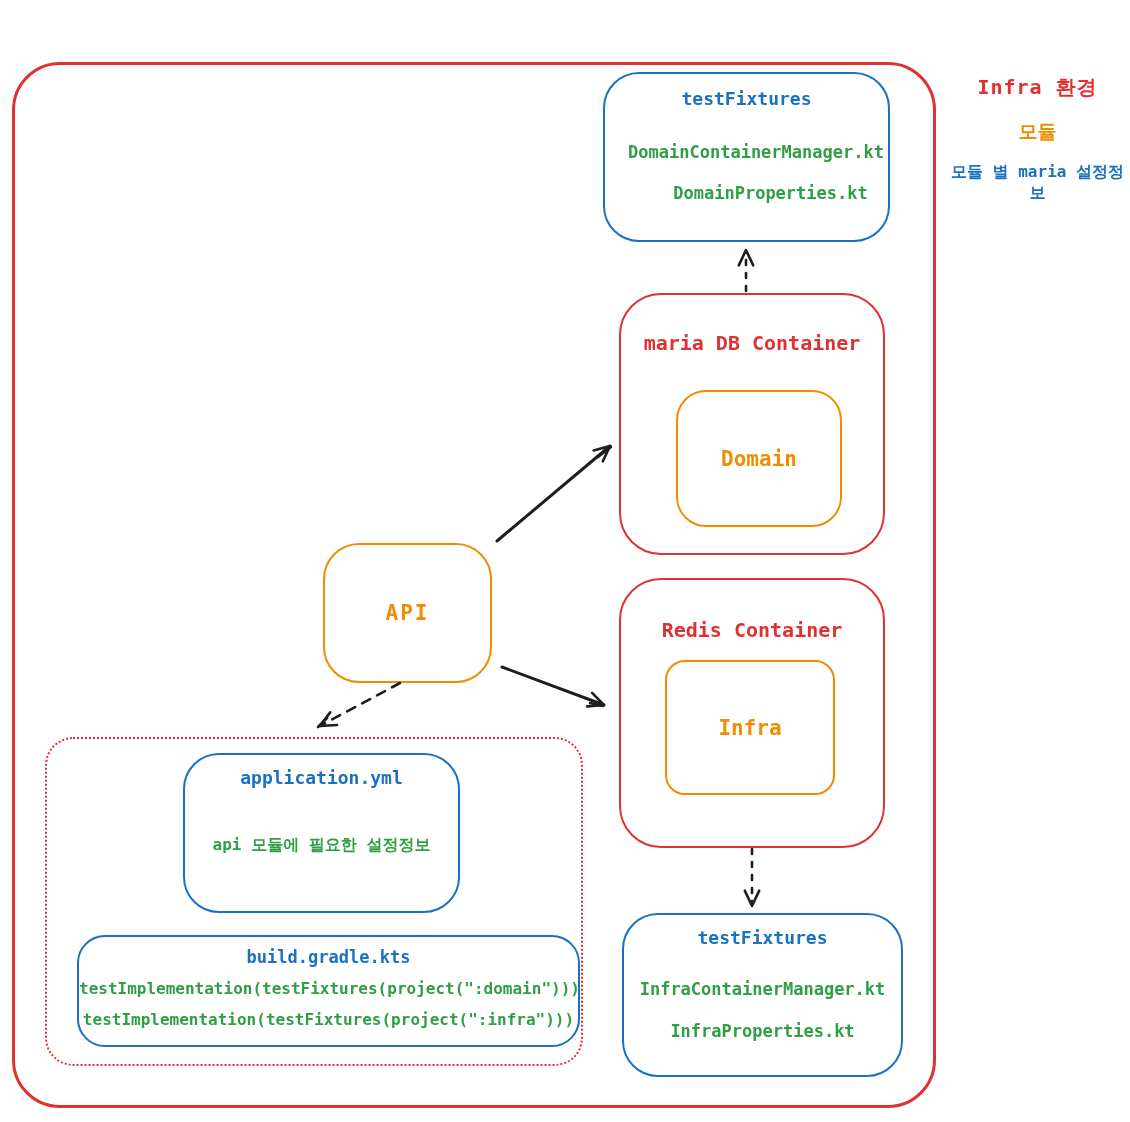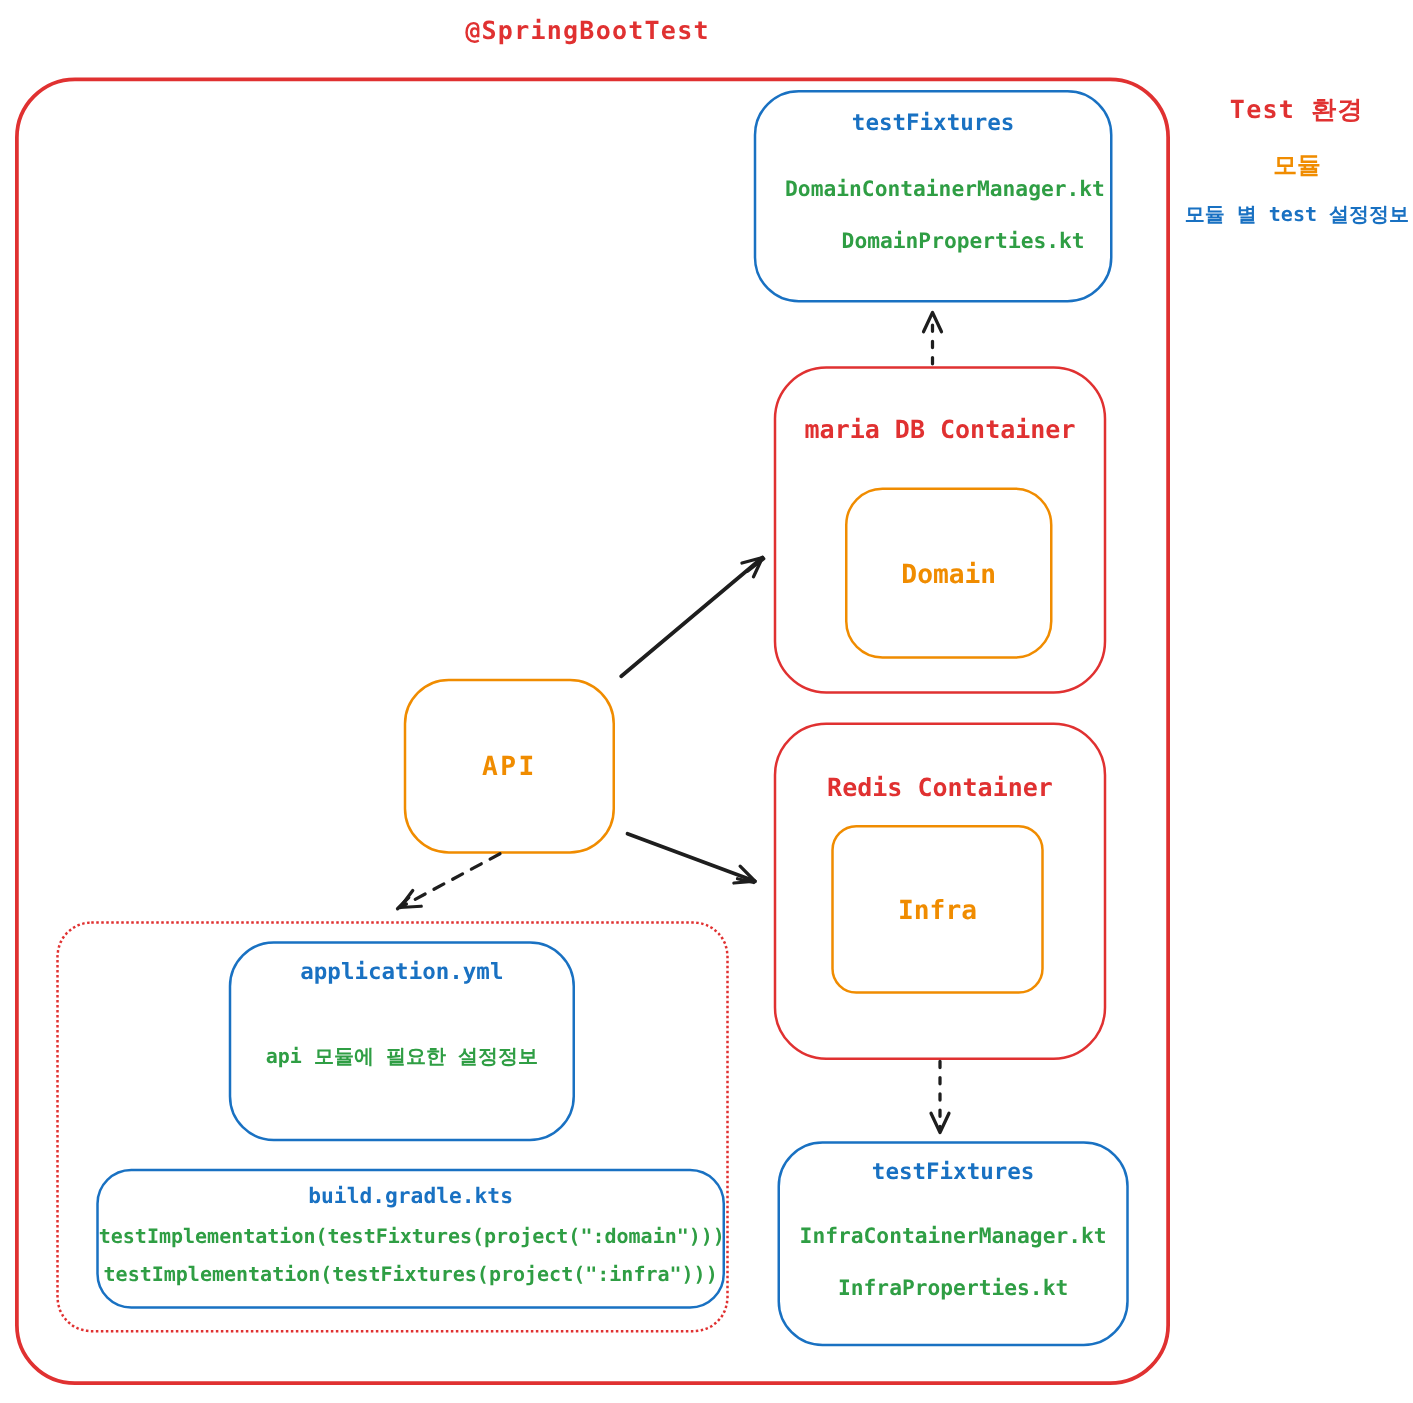--- a/index.html
+++ b/index.html
@@ -102,28 +102,27 @@
   .shaft-solid  { stroke-width: 3px; }
   .shaft-dashed { stroke-width: 2.6px; stroke-dasharray: 9 8; }
   .shaft-dashed-v { stroke-width: 2.6px; stroke-dasharray: 5 8; }
   .head { stroke-width: 2.6px; }
 </style>
 </head>
 <body>
 
 <div class="canvas">
 
-  <div class="abs diagram-title red">@SpringBootTest</div>
 
   <div class="abs outer-box"></div>
 
   <div class="abs legend">
-    <div class="legend-line legend-test-env red">Test 환경</div>
+    <div class="legend-line legend-test-env red">Infra 환경</div>
     <div class="legend-line legend-module orange">모듈</div>
-    <div class="legend-line legend-config blue">모듈 별 test 설정정보</div>
+    <div class="legend-line legend-config blue">모듈 별 maria 설정정보</div>
   </div>
 
   <div class="box box-blue domain-fixtures">
     <div class="box-line t blue">testFixtures</div>
     <div class="box-line f1 green">DomainContainerManager.kt</div>
     <div class="box-line f2 green">DomainProperties.kt</div>
   </div>
 
   <div class="box box-red maria-box">
     <div class="box-line t red">maria DB Container</div>

